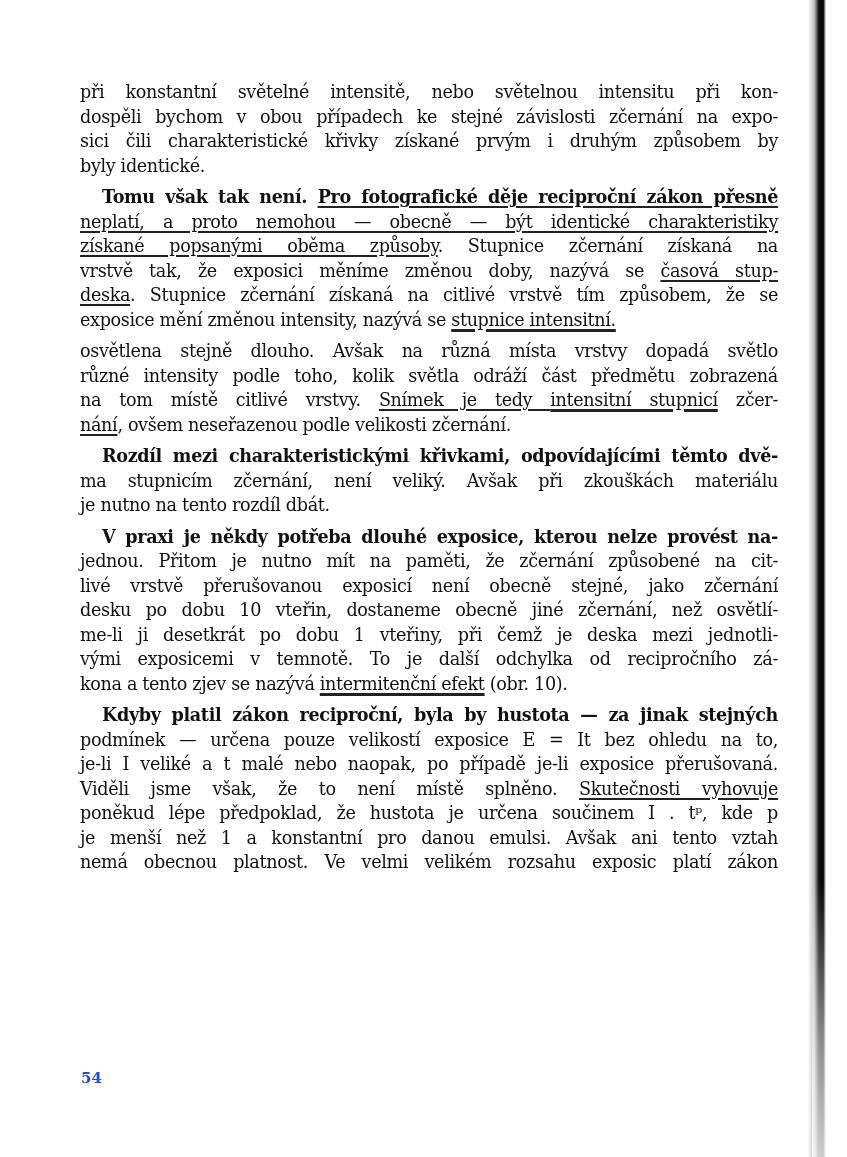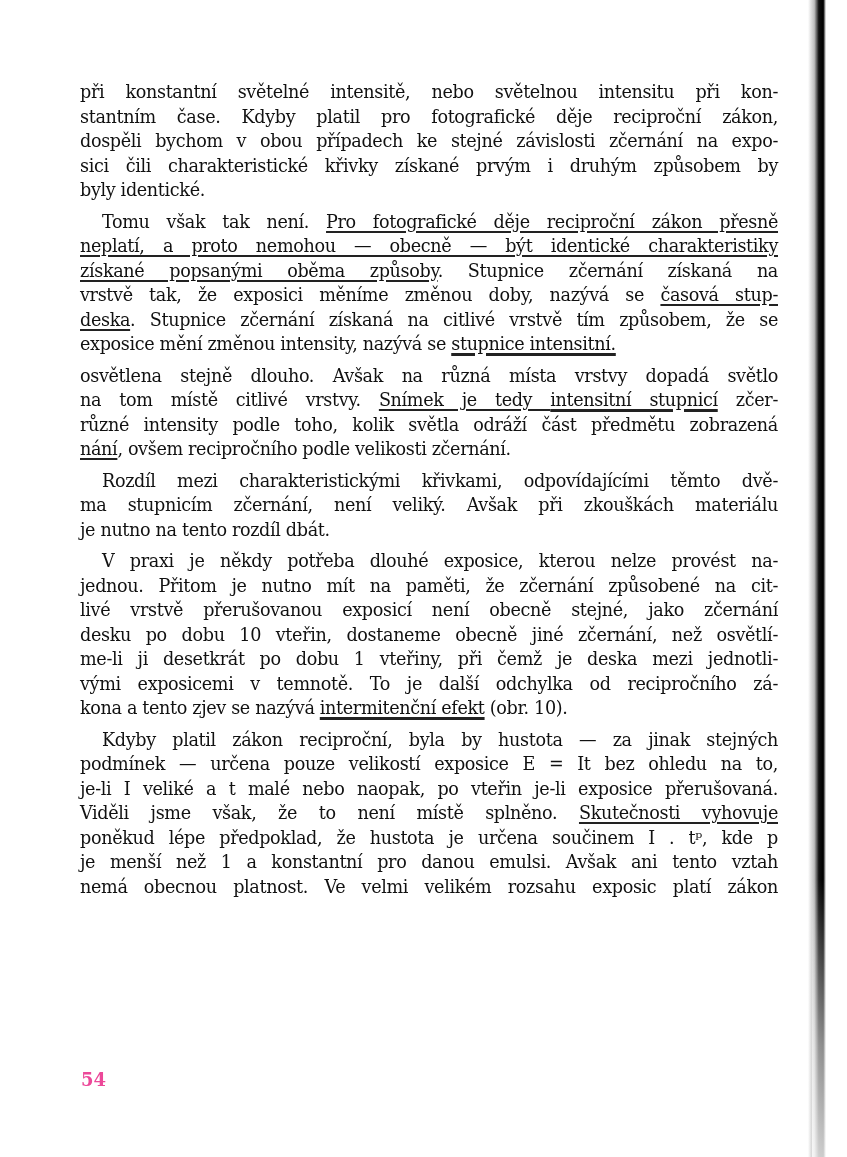--- a/index.html
+++ b/index.html
@@ -21,81 +21,80 @@
     font-family: "DejaVu Serif", "Liberation Serif", serif;
     font-size: 17.6px; color: #111;
   }
   .para { margin: 0 0 7px 0; }
   .line {
     height: 24.5px; line-height: 24.5px; white-space: nowrap;
     text-align: justify; text-align-last: justify; letter-spacing: -0.35px;
     overflow: visible;
   }
   .line.last { text-align-last: left; }
-  .line.indent { padding-left: 22px; }
+  .line.indent { padding-left: 22px; font-weight: bold; }
   .seg.ul {
     text-decoration: underline; text-decoration-color: #222;
     text-decoration-thickness: 1.5px; text-underline-offset: 3px;
   }
   .seg.heavy {
     text-decoration-thickness: 3px;
   }
   .page-number {
     position: absolute; left: 81px; top: 1069px;
     font-family: "DejaVu Serif", "Liberation Serif", serif;
-    font-size: 18px; font-weight: bold; color: #ec4899;
+    font-size: 15px; font-weight: bold; color: #1d4ed8;
   }
 </style>
 </head>
 <body>
 
 <div class="page">
   <div class="binding-edge"></div>
   <div class="binding-edge-fade"></div>
 
   <div class="text-block" id="text-block">
       <div class="para">
         <div class="line"><span class="seg">při konstantní světelné intensitě, nebo světelnou intensitu při kon-</span></div>
-        <div class="line"><span class="seg">stantním čase. Kdyby platil pro fotografické děje reciproční zákon,</span></div>
         <div class="line"><span class="seg">dospěli bychom v obou případech ke stejné závislosti zčernání na expo-</span></div>
         <div class="line"><span class="seg">sici čili charakteristické křivky získané prvým i druhým způsobem by</span></div>
         <div class="line last"><span class="seg">byly identické.</span></div>
       </div>
       <div class="para">
         <div class="line indent"><span class="seg">Tomu však tak není. </span><span class="seg ul">Pro fotografické děje reciproční zákon přesně</span></div>
         <div class="line"><span class="seg ul">neplatí, a proto nemohou — obecně — být identické charakteristiky</span></div>
         <div class="line"><span class="seg ul">získané popsanými oběma způsoby</span><span class="seg">. Stupnice zčernání získaná na</span></div>
         <div class="line"><span class="seg">vrstvě tak, že exposici měníme změnou doby, nazývá se </span><span class="seg ul">časová stup-</span></div>
         <div class="line"><span class="seg ul">deska</span><span class="seg">. Stupnice zčernání získaná na citlivé vrstvě tím způsobem, že se</span></div>
         <div class="line last"><span class="seg">exposice mění změnou intensity, nazývá se </span><span class="seg ul heavy">stupnice intensitní.</span></div>
       </div>
       <div class="para">
         <div class="line"><span class="seg">osvětlena stejně dlouho. Avšak na různá místa vrstvy dopadá světlo</span></div>
+        <div class="line"><span class="seg">různé intensity podle toho, kolik světla odráží část předmětu zobrazená</span></div>
         <div class="line"><span class="seg">na tom místě citlivé vrstvy. </span><span class="seg ul">Snímek je tedy </span><span class="seg ul heavy">intensitní stupnicí</span><span class="seg"> zčer-</span></div>
-        <div class="line"><span class="seg">různé intensity podle toho, kolik světla odráží část předmětu zobrazená</span></div>
-        <div class="line last"><span class="seg ul">nání</span><span class="seg">, ovšem recipročního podle velikosti zčernání.</span></div>
+        <div class="line last"><span class="seg ul">nání</span><span class="seg">, ovšem neseřazenou podle velikosti zčernání.</span></div>
       </div>
       <div class="para">
         <div class="line indent"><span class="seg">Rozdíl mezi charakteristickými křivkami, odpovídajícími těmto dvě-</span></div>
         <div class="line"><span class="seg">ma stupnicím zčernání, není veliký. Avšak při zkouškách materiálu</span></div>
         <div class="line last"><span class="seg">je nutno na tento rozdíl dbát.</span></div>
       </div>
       <div class="para">
         <div class="line indent"><span class="seg">V praxi je někdy potřeba dlouhé exposice, kterou nelze provést na-</span></div>
         <div class="line"><span class="seg">jednou. Přitom je nutno mít na paměti, že zčernání způsobené na cit-</span></div>
         <div class="line"><span class="seg">livé vrstvě přerušovanou exposicí není obecně stejné, jako zčernání</span></div>
         <div class="line"><span class="seg">desku po dobu 10 vteřin, dostaneme obecně jiné zčernání, než osvětlí-</span></div>
         <div class="line"><span class="seg">me-li ji desetkrát po dobu 1 vteřiny, při čemž je deska mezi jednotli-</span></div>
         <div class="line"><span class="seg">vými exposicemi v temnotě. To je další odchylka od recipročního zá-</span></div>
         <div class="line last"><span class="seg">kona a tento zjev se nazývá </span><span class="seg ul heavy">intermitenční efekt</span><span class="seg"> (obr. 10).</span></div>
       </div>
       <div class="para">
         <div class="line indent"><span class="seg">Kdyby platil zákon reciproční, byla by hustota — za jinak stejných</span></div>
         <div class="line"><span class="seg">podmínek — určena pouze velikostí exposice E = It bez ohledu na to,</span></div>
-        <div class="line"><span class="seg">je-li I veliké a t malé nebo naopak, po vteřin je-li exposice přerušovaná.</span></div>
+        <div class="line"><span class="seg">je-li I veliké a t malé nebo naopak, po případě je-li exposice přerušovaná.</span></div>
         <div class="line"><span class="seg">Viděli jsme však, že to není místě splněno. </span><span class="seg ul">Skutečnosti vyhovuje</span></div>
         <div class="line"><span class="seg">poněkud lépe předpoklad, že hustota je určena součinem I . tᵖ, kde p</span></div>
         <div class="line"><span class="seg">je menší než 1 a konstantní pro danou emulsi. Avšak ani tento vztah</span></div>
         <div class="line"><span class="seg">nemá obecnou platnost. Ve velmi velikém rozsahu exposic platí zákon</span></div>
       </div>
     </div>
 
   <div class="page-number">54</div>
 </div>
 

